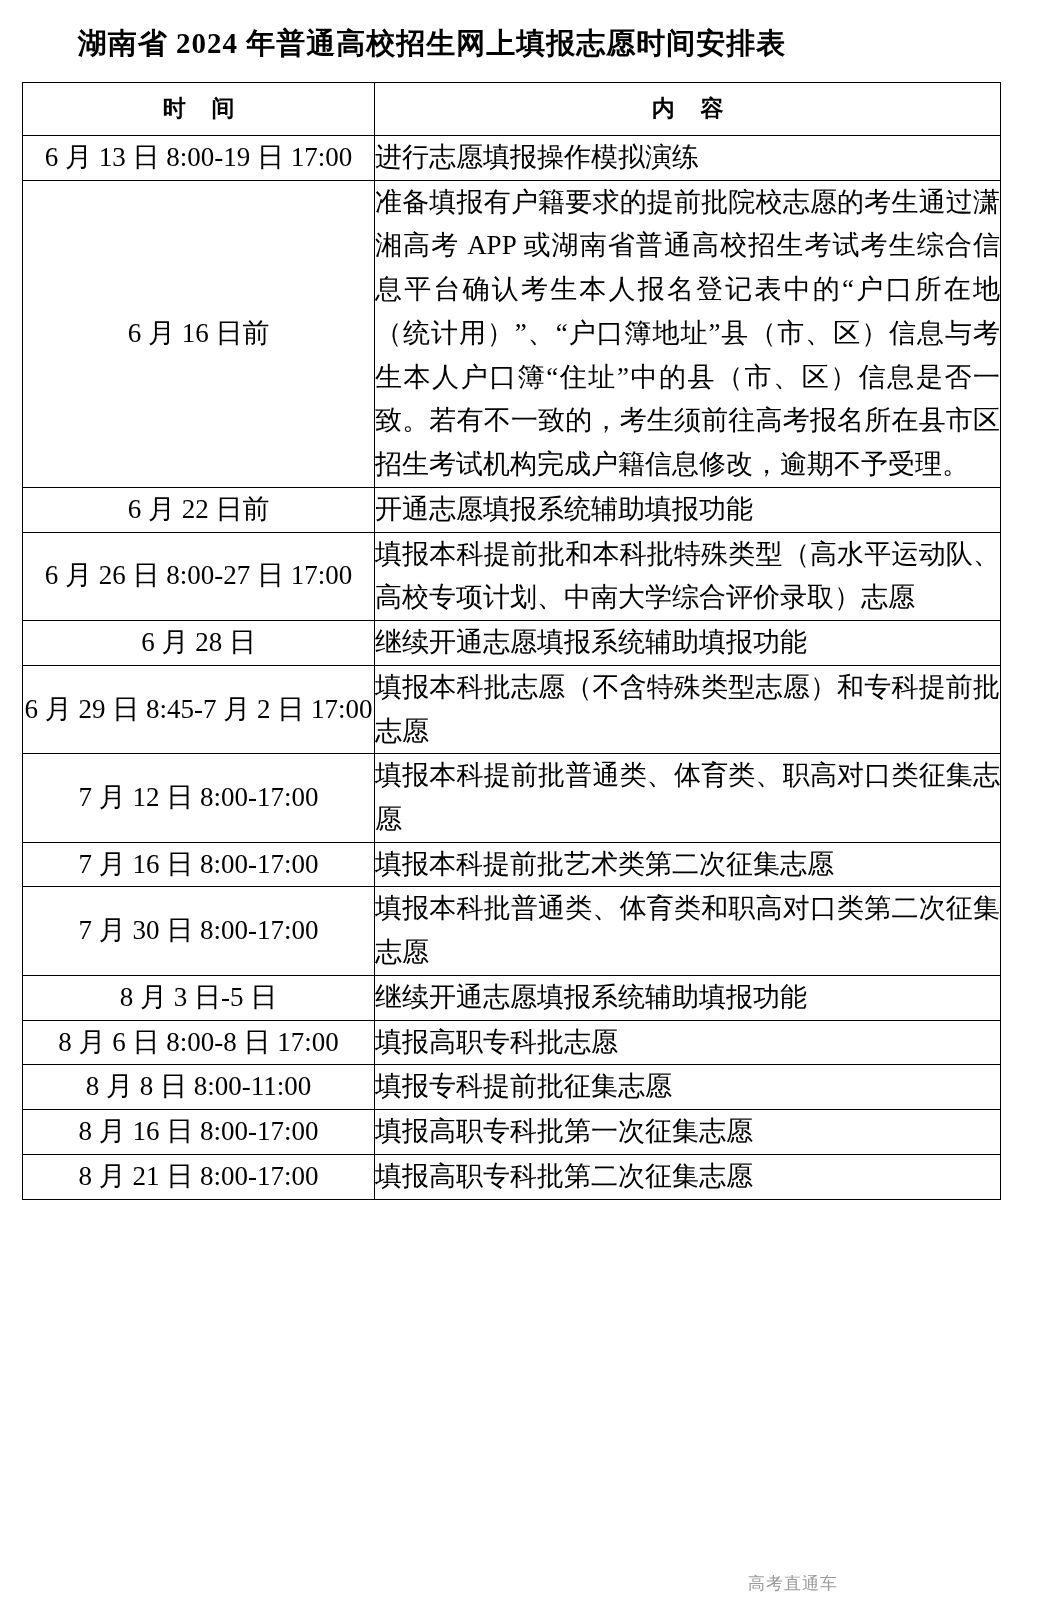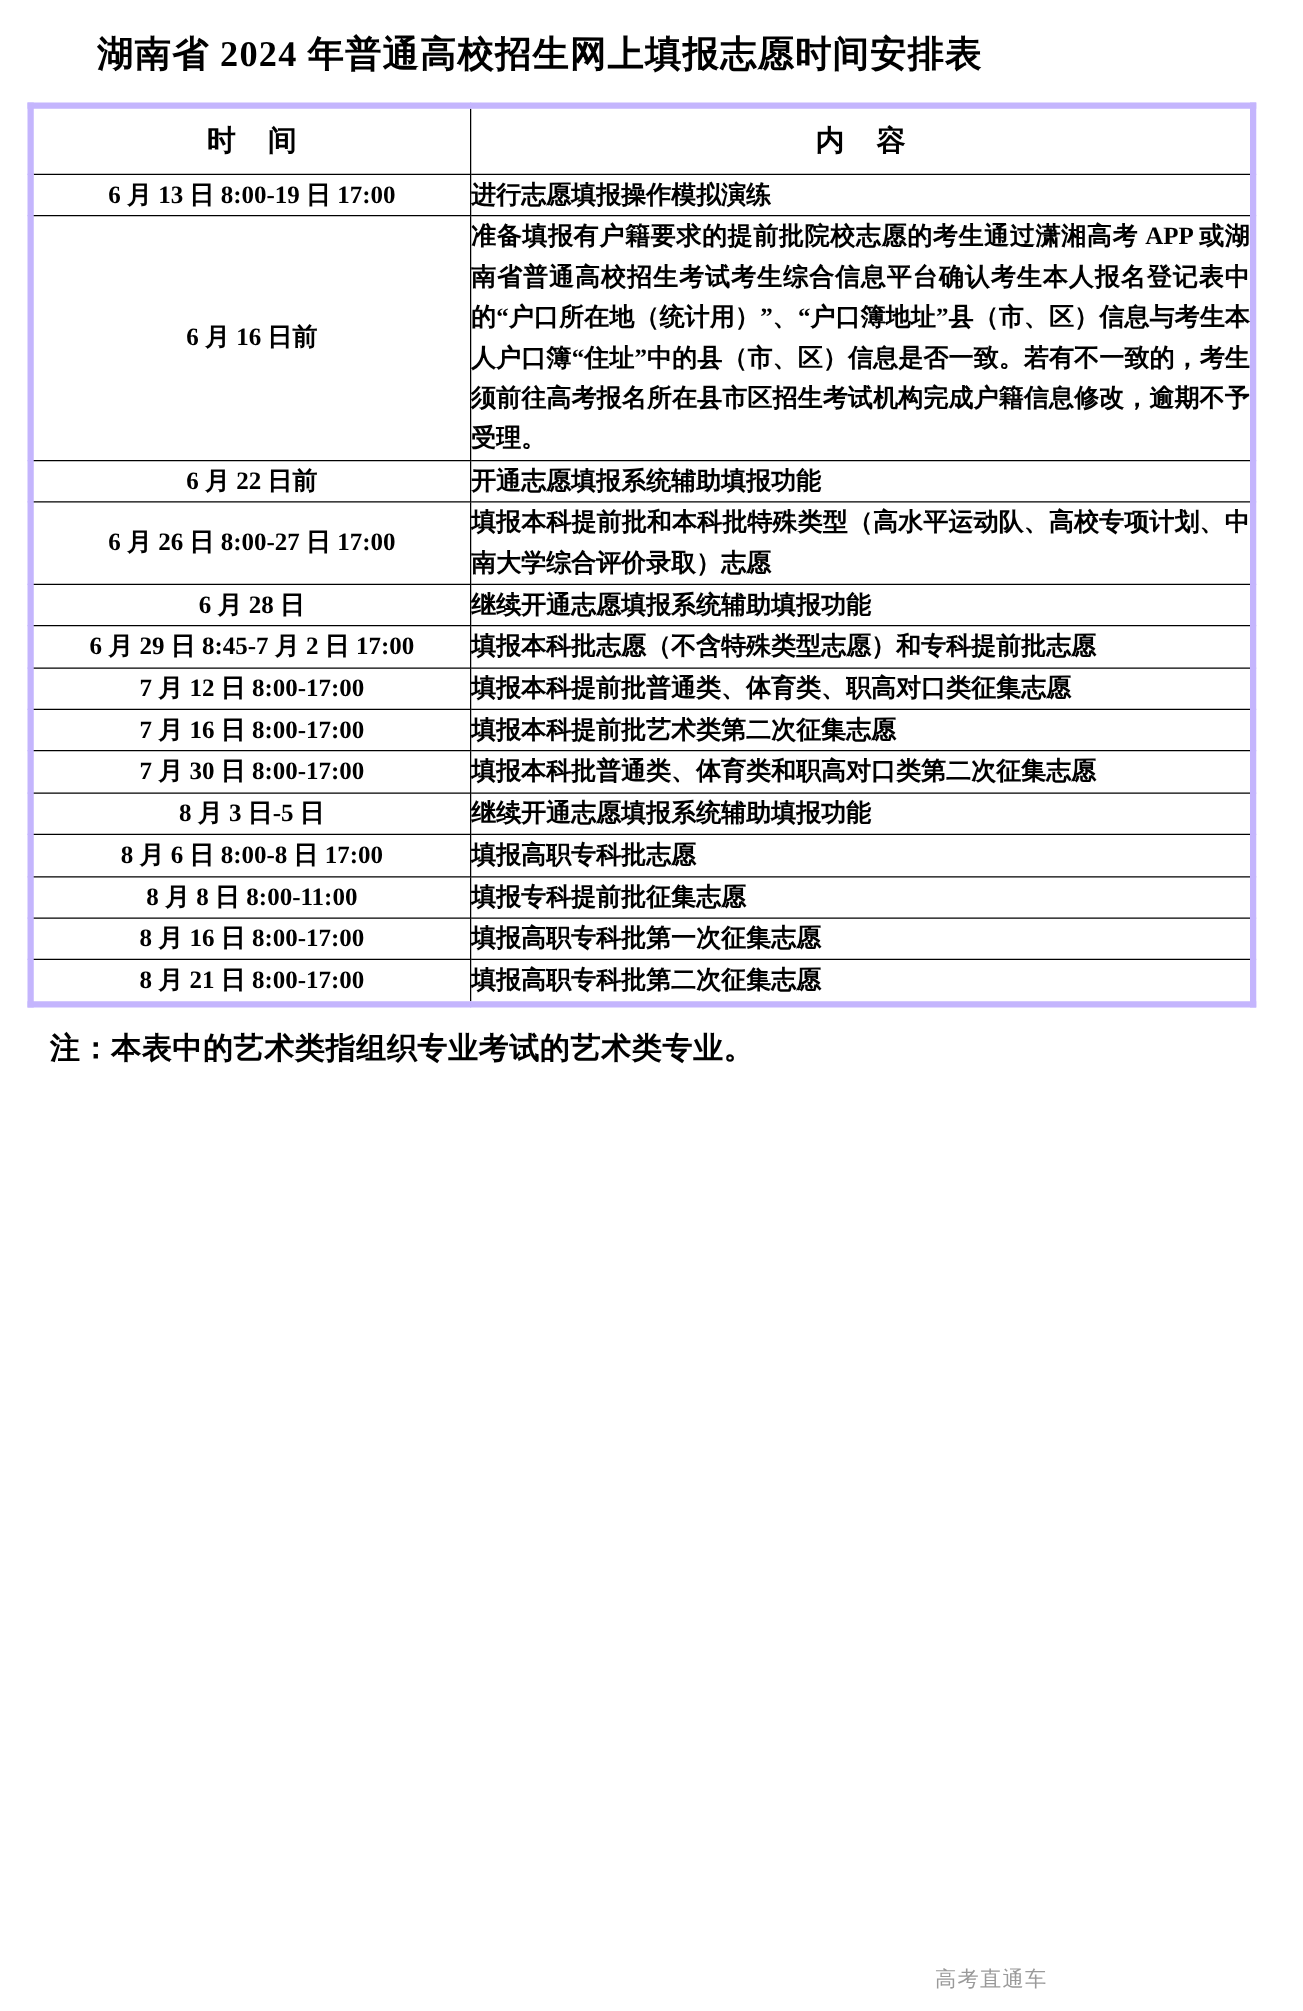--- a/index.html
+++ b/index.html
@@ -27,31 +27,30 @@
     font-weight: bold;
     letter-spacing: 1px;
     margin: 10px 0 18px 0;
     font-family: "Liberation Serif", "DejaVu Serif", serif;
   }
   table.schedule {
     width: 978px;
     margin: 0 auto;
     border-collapse: collapse;
     table-layout: fixed;
-    border: 5px solid #c4b5fd;
+    border: 1px solid #c4b5fd;
   }
   table.schedule col.c-time { width: 352px; }
   table.schedule col.c-content { width: 626px; }
   table.schedule th, table.schedule td {
     border: 1px solid #000;
     padding: 0;
-    font-size: 20px;
+    font-size: 27px;
     line-height: 1.62;
     vertical-align: middle;
-    font-weight: bold;
   }
   table.schedule th {
     font-weight: bold;
     text-align: center;
     height: 52px;
     font-size: 23px;
     letter-spacing: 10px;
     padding-left: 10px;
   }
   td.time-cell {
@@ -181,17 +180,16 @@
       </tr>
       <tr>
         <td class="time-cell">8 月 21 日 8:00-17:00</td>
         <td class="content-cell">
             <div class="para">填报高职专科批第二次征集志愿</div>
           </td>
       </tr>
     </tbody>
   </table>
 
-  <div class="note">注：本表中的艺术类指组织专业考试的艺术类专业。</div>
 
   <div class="watermark">高考直通车</div>
 
 </div>
 
 </body></html>

